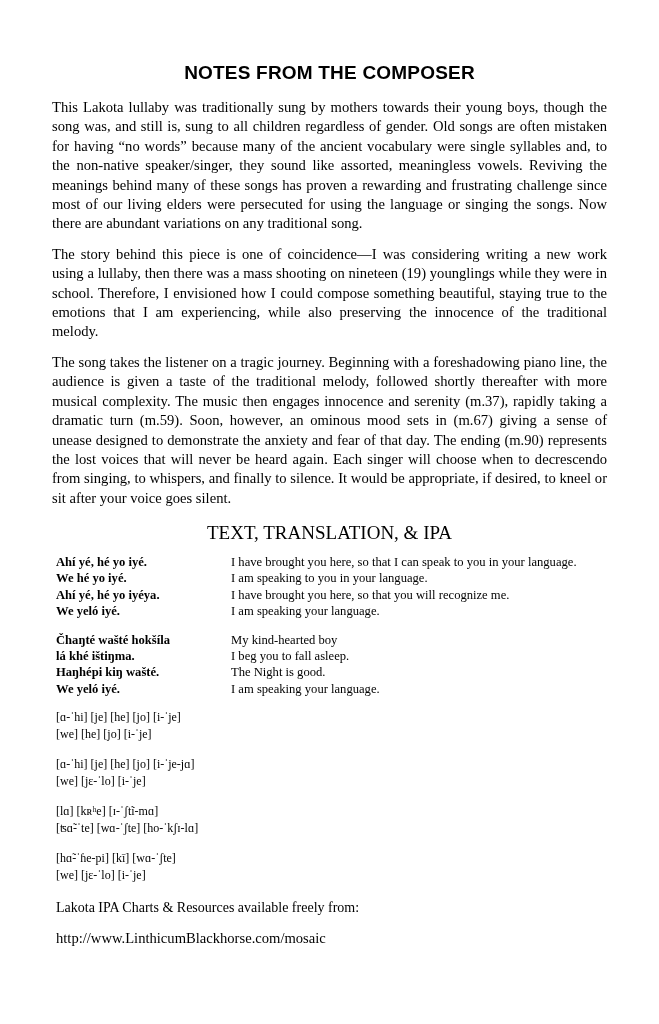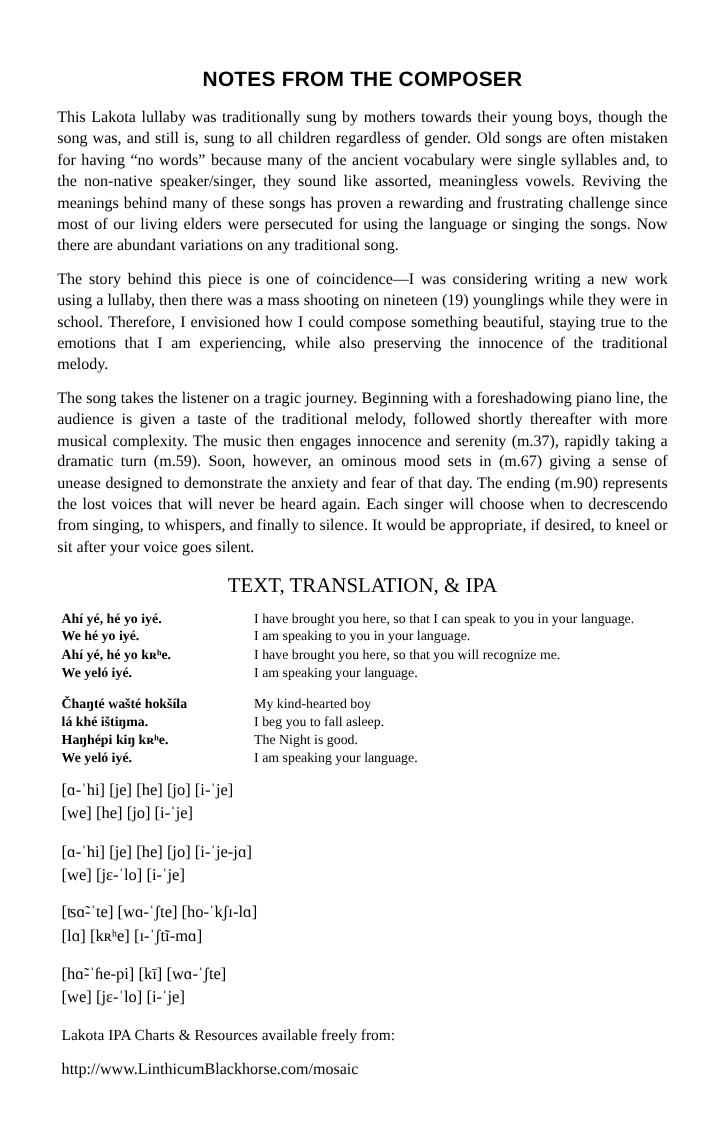--- a/index.html
+++ b/index.html
@@ -56,21 +56,21 @@
   .lyric-orig {
     width: 175px;
     flex: 0 0 175px;
     font-weight: bold;
   }
   .lyric-trans {
     flex: 1 1 auto;
   }
   .ipa-block {
     margin: 0 0 13px 0;
-    font-size: 15px;
+    font-size: 12px;
     line-height: 1.42;
   }
   .ipa-line {
     white-space: nowrap;
   }
   .resource-line {
     font-size: 14px;
     margin: 16px 0 14px 0;
   }
   .resource-url {
@@ -100,61 +100,61 @@
     <div class="lyrics-block">
       <div class="lyric-row">
         <span class="lyric-orig">Ahí yé, hé yo iyé.</span>
         <span class="lyric-trans">I have brought you here, so that I can speak to you in your language.</span>
       </div>
       <div class="lyric-row">
         <span class="lyric-orig">We hé yo iyé.</span>
         <span class="lyric-trans">I am speaking to you in your language.</span>
       </div>
       <div class="lyric-row">
-        <span class="lyric-orig">Ahí yé, hé yo kʀʰe.</span>
+        <span class="lyric-orig">Ahí yé, hé yo iyéya.</span>
         <span class="lyric-trans">I have brought you here, so that you will recognize me.</span>
       </div>
       <div class="lyric-row">
         <span class="lyric-orig">We yeló iyé.</span>
         <span class="lyric-trans">I am speaking your language.</span>
       </div>
     </div>
 
     <div class="lyrics-block">
       <div class="lyric-row">
         <span class="lyric-orig">Čhaŋté wašté hokšíla</span>
         <span class="lyric-trans">My kind-hearted boy</span>
       </div>
       <div class="lyric-row">
         <span class="lyric-orig">lá khé ištiŋma.</span>
         <span class="lyric-trans">I beg you to fall asleep.</span>
       </div>
       <div class="lyric-row">
-        <span class="lyric-orig">Haŋhépi kiŋ kʀʰe.</span>
+        <span class="lyric-orig">Haŋhépi kiŋ wašté.</span>
         <span class="lyric-trans">The Night is good.</span>
       </div>
       <div class="lyric-row">
         <span class="lyric-orig">We yeló iyé.</span>
         <span class="lyric-trans">I am speaking your language.</span>
       </div>
     </div>
 
     <div class="ipa-block">
       <div class="ipa-line">[ɑ-ˈhi] [je] [he] [jo] [i-ˈje]</div>
       <div class="ipa-line">[we] [he] [jo] [i-ˈje]</div>
     </div>
 
     <div class="ipa-block">
       <div class="ipa-line">[ɑ-ˈhi] [je] [he] [jo] [i-ˈje-jɑ]</div>
       <div class="ipa-line">[we] [jɛ-ˈlo] [i-ˈje]</div>
     </div>
 
     <div class="ipa-block">
+      <div class="ipa-line">[lɑ] [kʀʰe] [ɪ-ˈʃtĩ-mɑ]</div>
       <div class="ipa-line">[ʦɑ̃-ˈte] [wɑ-ˈʃte] [ho-ˈkʃɪ-lɑ]</div>
-      <div class="ipa-line">[lɑ] [kʀʰe] [ɪ-ˈʃtĩ-mɑ]</div>
     </div>
 
     <div class="ipa-block">
       <div class="ipa-line">[hɑ̃-ˈɦe-pi] [kī] [wɑ-ˈʃte]</div>
       <div class="ipa-line">[we] [jɛ-ˈlo] [i-ˈje]</div>
     </div>
 
     <p class="resource-line">Lakota IPA Charts &amp; Resources available freely from:</p>
     <p class="resource-url">http://www.LinthicumBlackhorse.com/mosaic</p>
 

